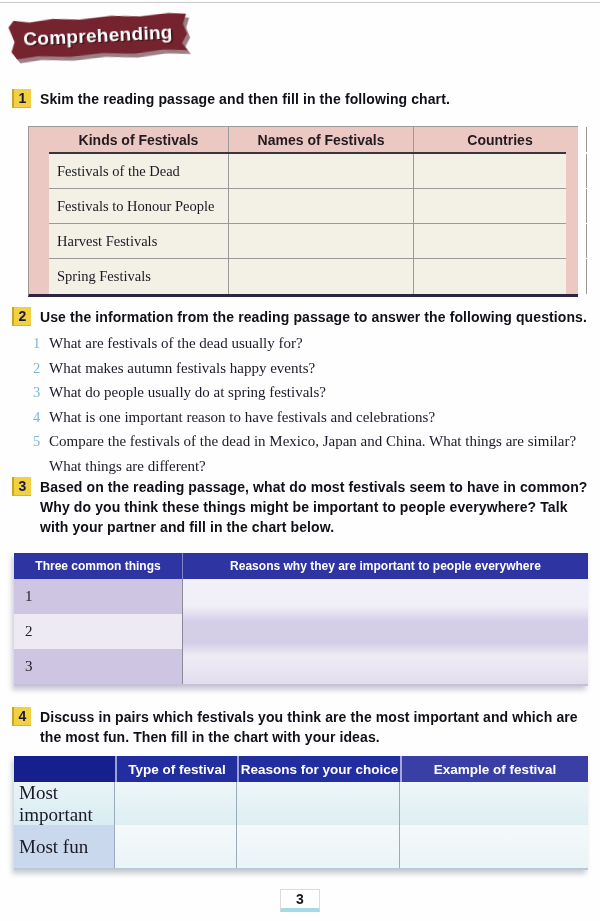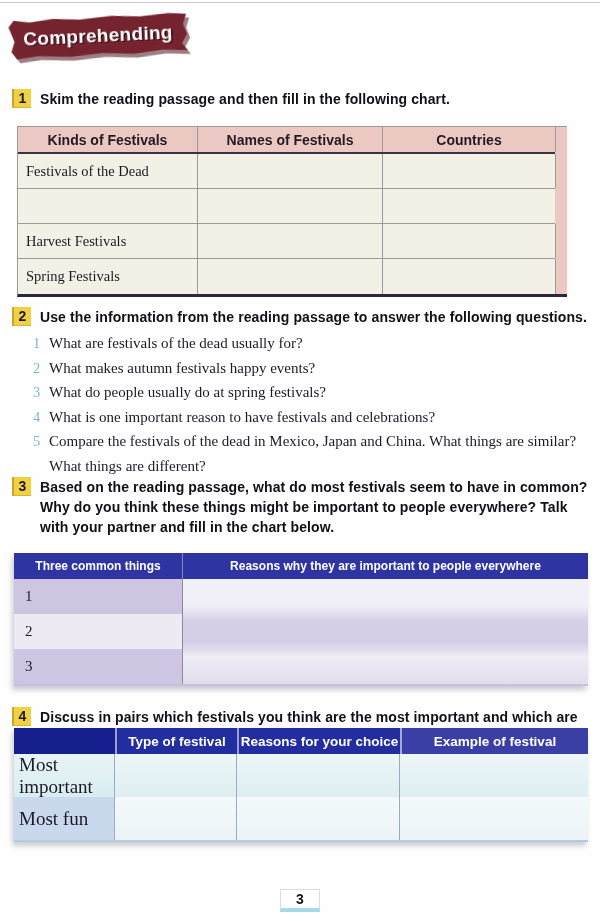--- a/index.html
+++ b/index.html
@@ -49,26 +49,27 @@
     margin-left:9px; font-weight:bold; font-size:14px; color:#101018;
     line-height:20px; letter-spacing:0.1px;
   }
   #task1 { top:89px;  width:575px; }
   #task2 { top:307px; width:580px; }
   #task3 { top:477px; width:578px; }
   #task4 { top:707px; width:578px; }
 
   
   .table1 {
-    position:absolute; top:126px; left:17px; width:550px;
+    position:absolute; top:126px; left:28px; width:550px;
     background:#ecc8c3;
     border-bottom:3px solid #2c2640;
     border-top:1px solid #9a9a9a;
     border-left:1px solid #9a9a9a;
     padding-right:12px;
+    padding-left:20px;
   }
   .t1-header {
     display:grid; grid-template-columns:180px 185px 173px;
     background:#ecc8c3; height:27px;
     border-bottom:2px solid #3a3340;
   }
   .t1-header > div {
     display:flex; align-items:center; justify-content:center;
     font-weight:bold; font-size:14px; color:#221a22;
     border-right:1px solid #9a9a9a;
@@ -123,21 +124,21 @@
   .t3-right-col {
     border-left:1px solid #8a8a9a;
     background:linear-gradient(180deg,
       #f2f0f8 0%, #f0eef7 26%,
       #d6cfe8 40%, #d4cde7 60%,
       #efecf5 74%, #e2ddee 100%);
   }
 
   
   .table4 {
-    position:absolute; top:728px; left:14px; width:574px;
+    position:absolute; top:756px; left:14px; width:574px;
     box-shadow:-2px 4px 5px rgba(140,150,165,0.45);
     border-bottom:2px solid #b8cada;
   }
   .t4-header {
     display:grid; grid-template-columns:101px 122px 163px 188px; height:26px;
   }
   .t4-header > div {
     display:flex; align-items:center; justify-content:center;
     color:#ffffff; font-weight:bold; font-size:13.5px;
     background:#222da0;
@@ -195,20 +196,21 @@
       <div>Names of Festivals</div>
       <div>Countries</div>
     </div>
     <div class="t1-body">
       <div class="t1-row">
         <div class="t1-label">Festivals of the Dead</div>
         <div></div>
         <div></div>
       </div>
       <div class="t1-row">
+        <div class="t1-label">Festivals to Honour People</div>
         <div></div>
         <div></div>
       </div>
       <div class="t1-row">
         <div class="t1-label">Harvest Festivals</div>
         <div></div>
         <div></div>
       </div>
       <div class="t1-row">
         <div class="t1-label">Spring Festivals</div>

